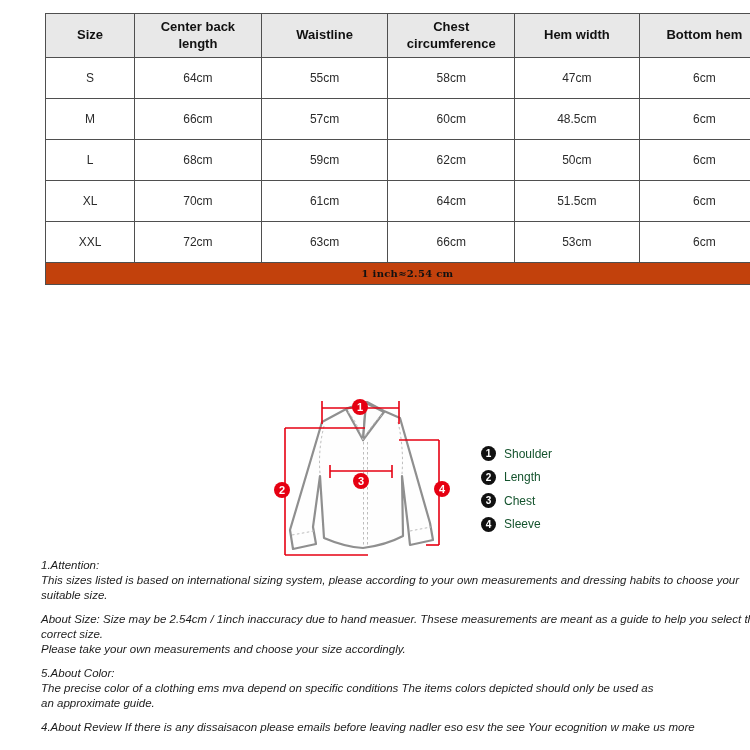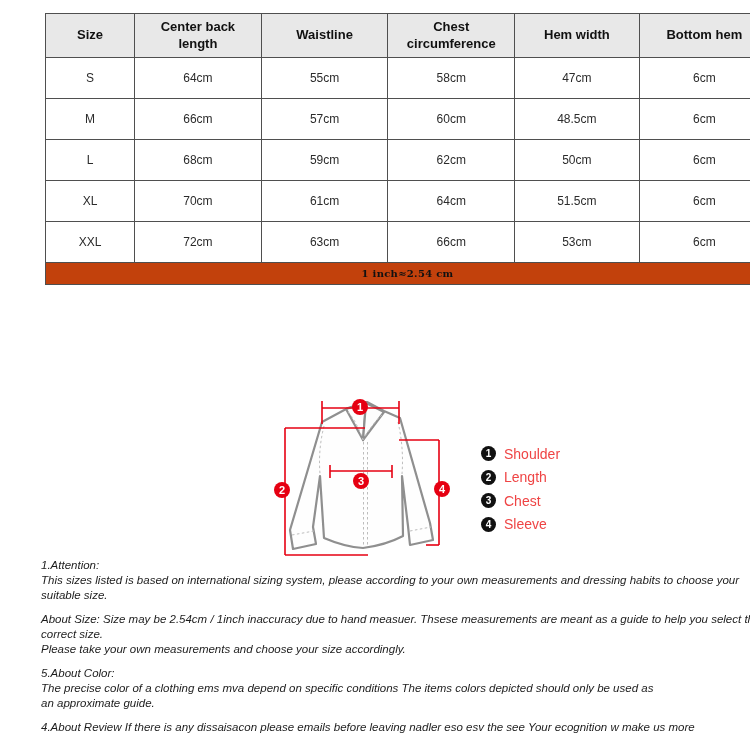--- a/index.html
+++ b/index.html
@@ -92,22 +92,22 @@
     height: 15px;
     border-radius: 50%;
     background: #111;
     color: #fff;
     font-size: 10px;
     font-weight: bold;
     margin-right: 8px;
     flex: 0 0 auto;
   }
   .legend-label {
-    font-size: 14px;
-    color: #ef4444;
+    font-size: 12px;
+    color: #14532d;
   }
 
   
   .notes {
     position: absolute;
     left: 9px;
     top: 558px;
     width: 736px;
   }
   .note { margin-bottom: 9px; font-style: italic; }

